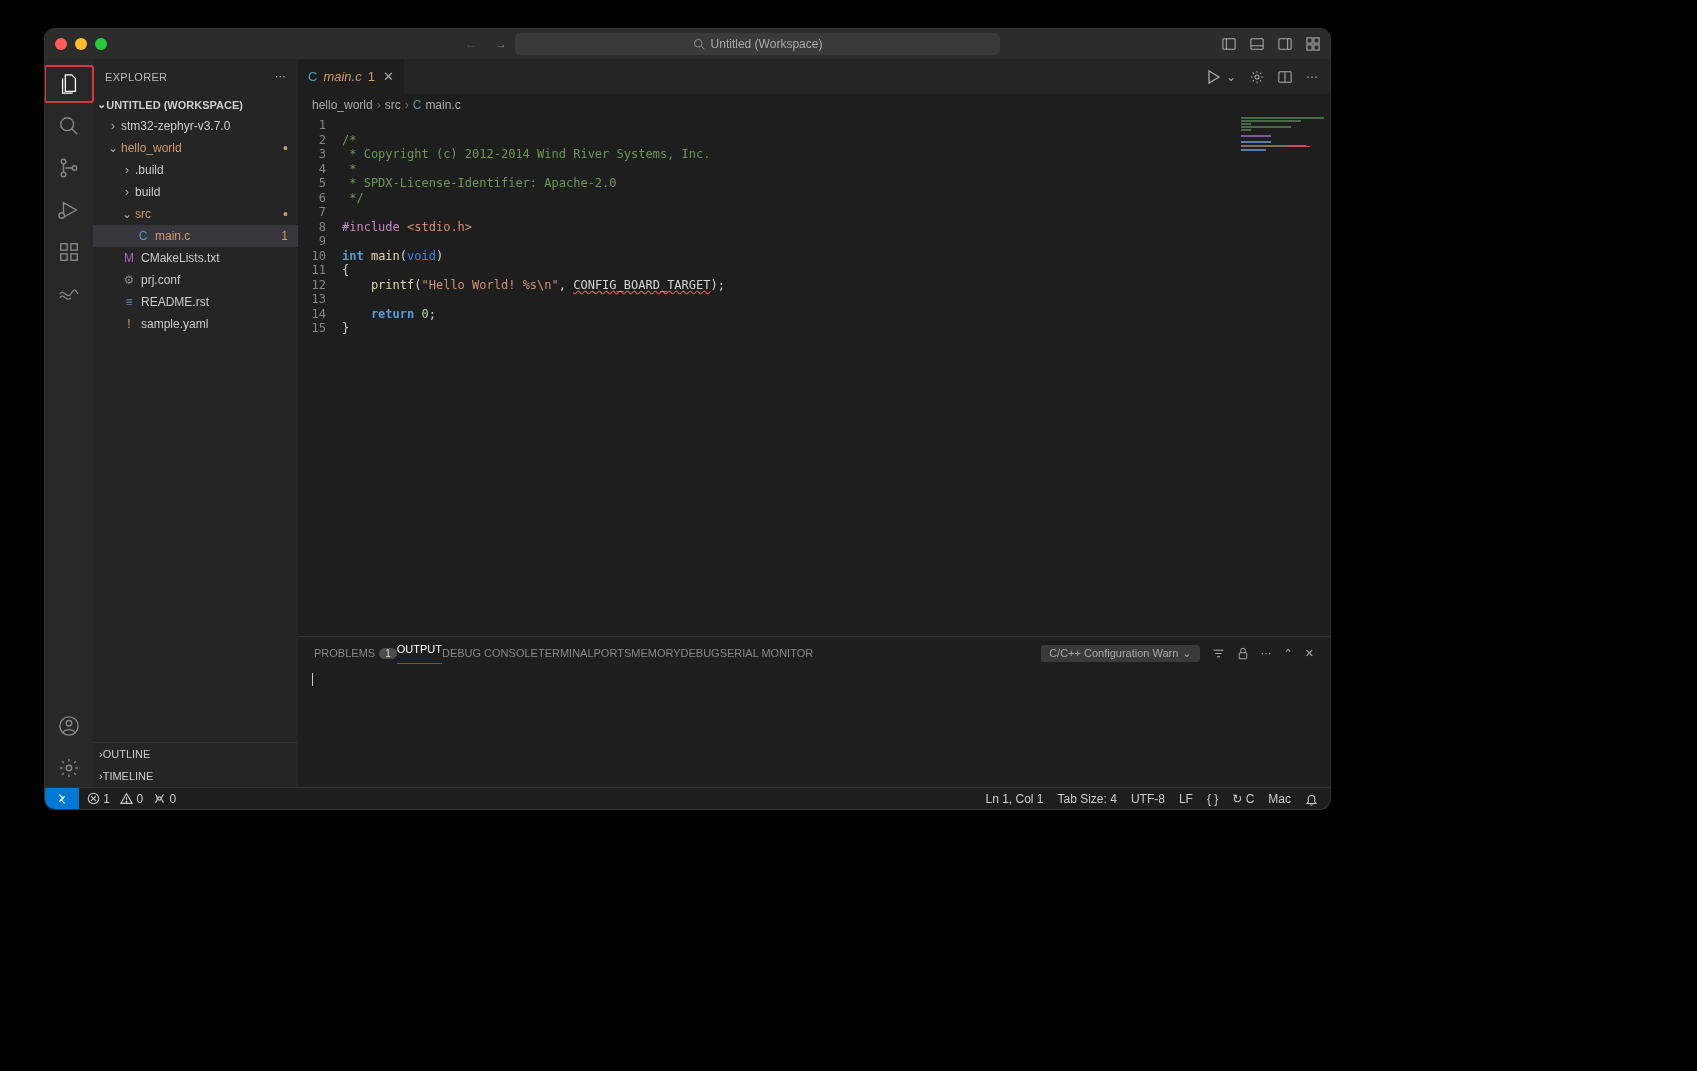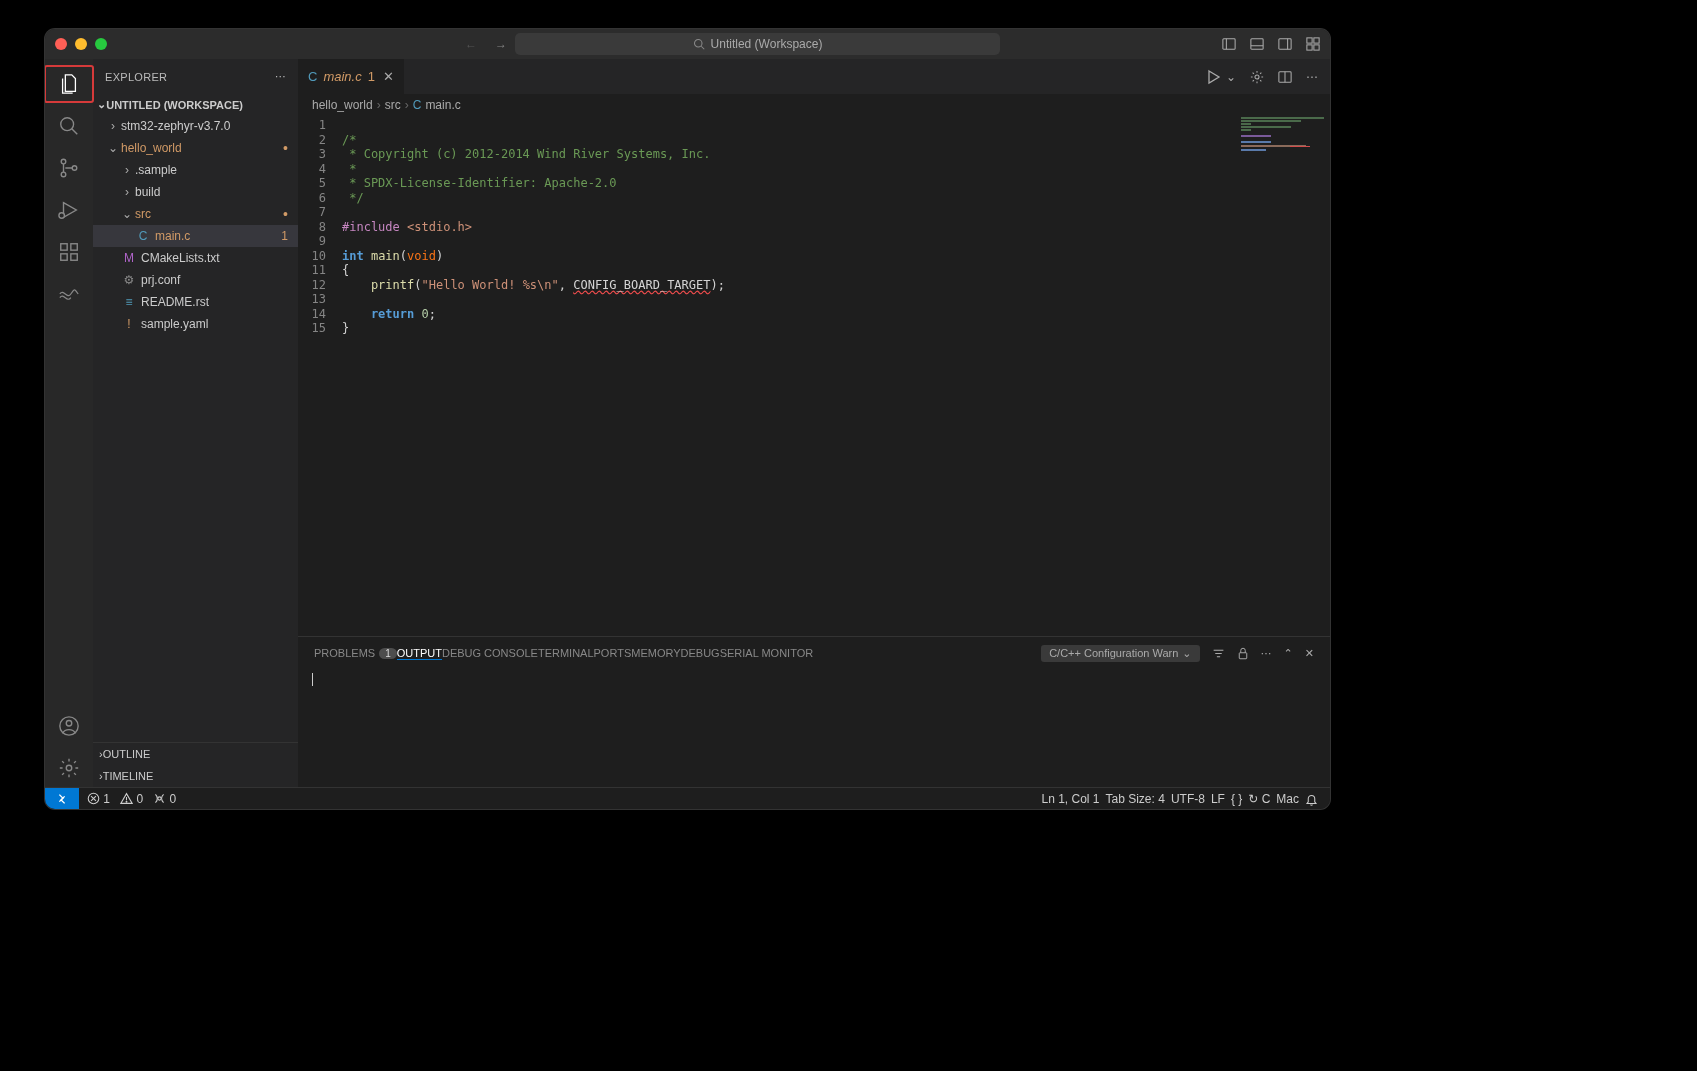--- a/index.html
+++ b/index.html
@@ -53,36 +53,36 @@
 .code{padding-top:2px;white-space:pre;color:#d4d4d4;}
 .cm{color:#6a9955;}
 .pp{color:#c586c0;text-align:right;}
 .str{color:#ce9178;}
 .kw{color:#569cd6;font-weight:bold;}
 .fn{color:#dcdcaa;}
 .num-c{color:#b5cea8;}
 .err{color:#d4d4d4;text-decoration:underline wavy #f14c4c;}
 .inc{color:#ce9178;}
 .par{color:#d4d4d4;}
-.void{color:#f97316;}
+.void{color:#3b82f6;}
 .minimap{position:absolute;top:0;right:0;width:95px;height:60px;}
 .mm-line{height:2px;margin:1px 6px;}
 .panel{height:150px;border-top:1px solid #333;display:flex;flex-direction:column;background:#1e1e1e;}
 .panel-tabs{height:32px;display:flex;align-items:center;padding:0 16px;color:#888;font-size:11px;}
 .panel-tabs .pt{cursor:default;}
-.panel-tabs .pt.active{color:#fff;border-bottom:1px solid #0078d4;padding-bottom:0;}
+.panel-tabs .pt.active{color:#fff;border-bottom:1px solid #0078d4;padding-bottom:8px;}
 .panel-tabs .badge{background:#4d4d4d;color:#ddd;border-radius:8px;padding:0 6px;font-size:10px;margin-left:4px;}
 .panel-right{margin-left:auto;display:flex;align-items:center;gap:12px;color:#aaa;padding-left:26px;}
 .panel-drop{background:#3a3a3a;border-radius:3px;padding:2px 8px;font-size:11px;display:flex;align-items:center;gap:4px;}
 .panel-body{flex:1;padding:4px 14px;font-family:"Menlo",monospace;color:#ccc;}
 .cursor-bar{display:inline-block;width:1px;height:13px;background:#ccc;}
 .statusbar{height:22px;background:#1e1e1e;border-top:1px solid #333;display:flex;align-items:center;font-size:12px;color:#ccc;}
 .remote{background:#0078d4;height:100%;width:34px;display:flex;align-items:center;justify-content:center;color:#fff;}
 .status-left{display:flex;align-items:center;gap:10px;padding-left:8px;}
-.status-right{margin-left:auto;display:flex;align-items:center;gap:6px;padding-right:12px;}
+.status-right{margin-left:auto;display:flex;align-items:center;gap:14px;padding-right:12px;}
 svg{display:block;}
 </style>
 </head>
 <body>
 
 <div class="screen">
 
   <div class="titlebar">
     <div class="traffic">
       <div class="tlight red"></div>
@@ -205,21 +205,21 @@
           <span class="chev">›</span>
           <span>stm32-zephyr-v3.7.0</span>
         </div>
         <div class="tree-row mod" style="padding-left:14px">
           <span class="chev">⌄</span>
           <span>hello_world</span>
           <span class="dot">•</span>
         </div>
         <div class="tree-row" style="padding-left:28px">
           <span class="chev">›</span>
-          <span>.sample</span>
+          <span>.build</span>
         </div>
         <div class="tree-row" style="padding-left:28px">
           <span class="chev">›</span>
           <span>build</span>
         </div>
         <div class="tree-row mod" style="padding-left:28px">
           <span class="chev">⌄</span>
           <span>src</span>
           <span class="dot">•</span>
         </div>

